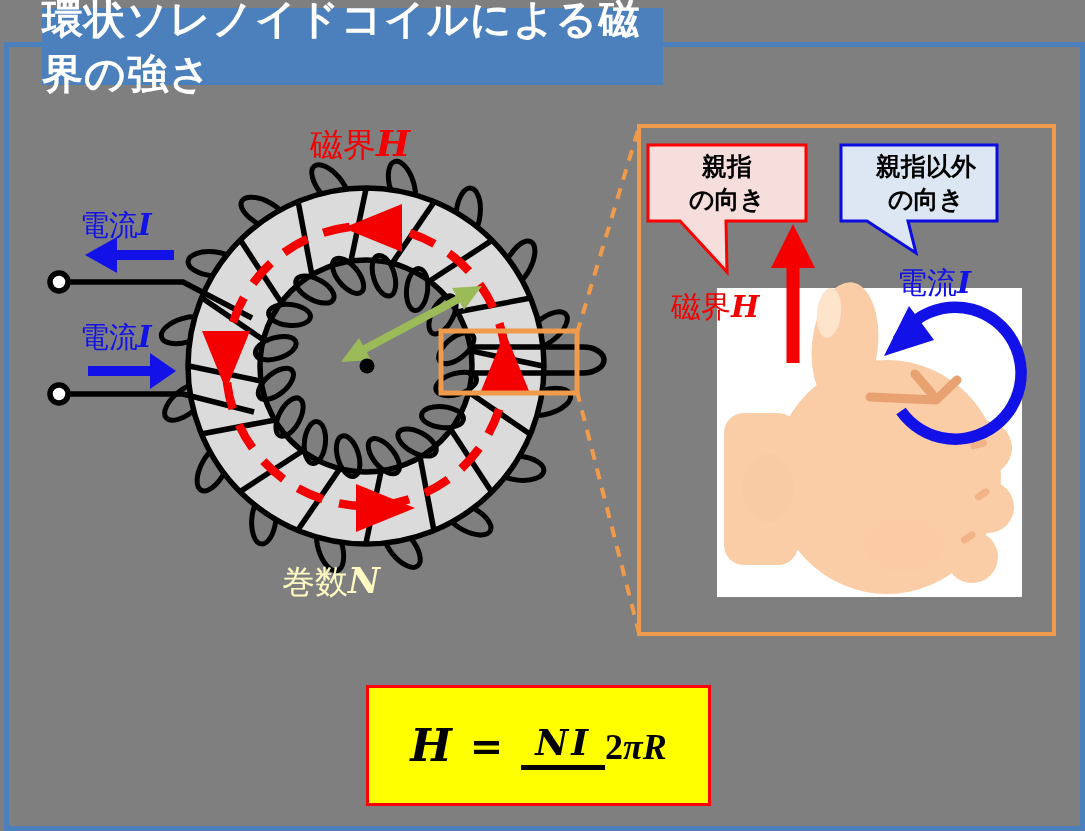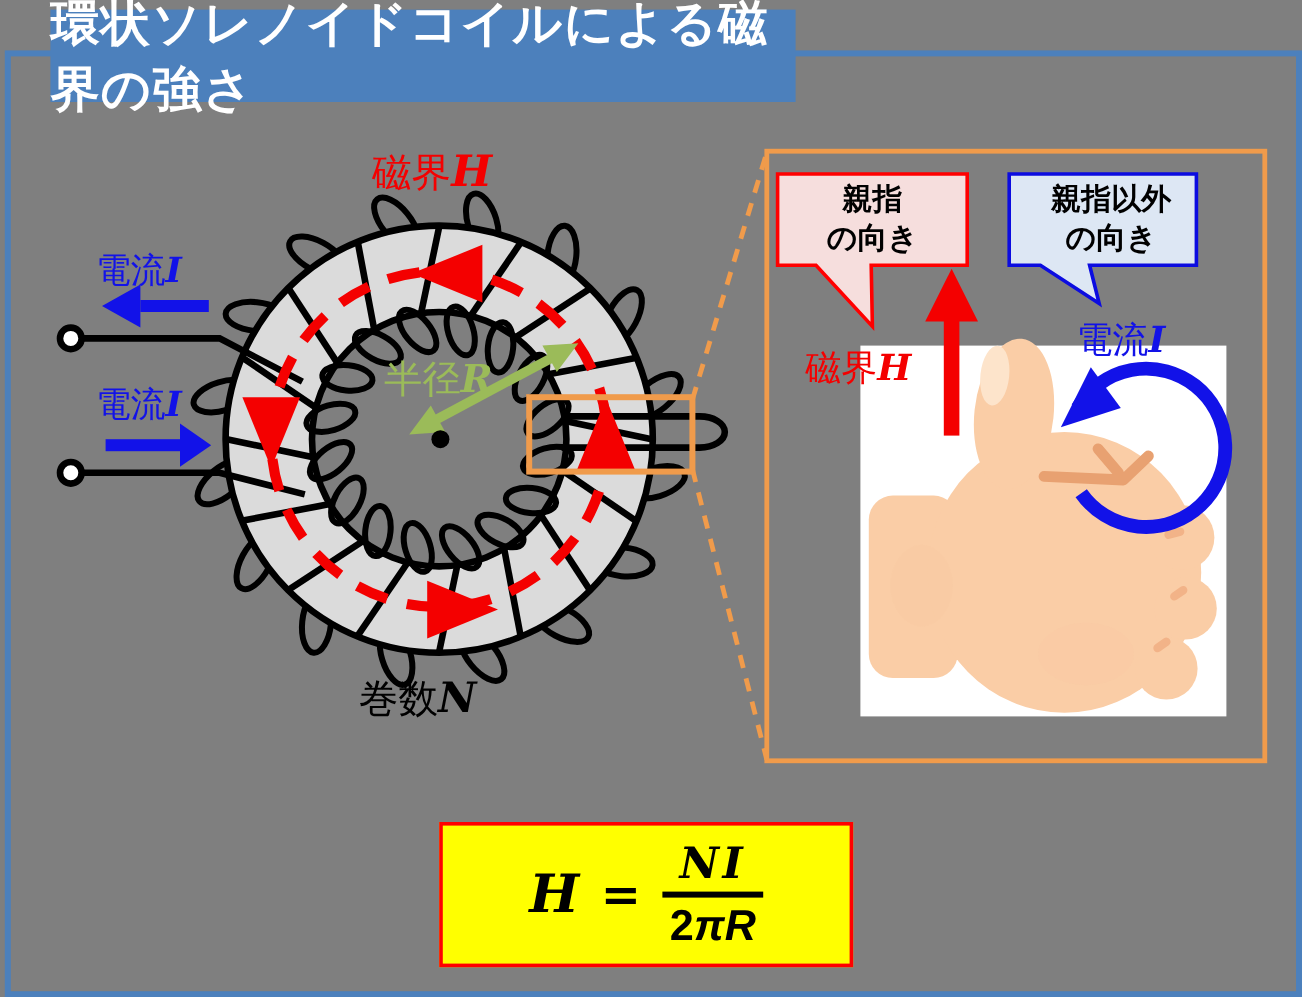--- a/index.html
+++ b/index.html
@@ -17,33 +17,33 @@
   #inset-box{position:absolute;left:637px;top:124px;width:419px;height:512px;border:4px solid var(--highlight-orange);box-sizing:border-box;z-index:1;}
   svg#draw{position:absolute;left:0;top:0;z-index:2;}
   .lbl{position:absolute;z-index:4;white-space:nowrap;font-weight:bold;}
   .jp{font-family:"Liberation Sans",sans-serif;font-weight:normal;}
   .var{font-family:"DejaVu Serif",serif;font-style:italic;font-weight:bold;}
   #coil-field-label{left:310px;top:122px;font-size:33px;color:var(--field-red);}
   #coil-field-label .var{font-size:36px;}
   #coil-current-top{left:80px;top:206px;font-size:29px;color:var(--current-blue);}
   #coil-current-bottom{left:80px;top:318px;font-size:29px;color:var(--current-blue);}
   #radius-label{left:320px;top:295px;font-size:32px;color:var(--radius-green);}
-  #turns-label{left:299px;top:560px;font-size:33px;color:#000000;}
+  #turns-label{left:282px;top:560px;font-size:33px;color:#fef9c3;}
   #turns-label .var{font-size:35px;}
   #inset-field-label{left:671px;top:287px;font-size:30px;color:var(--field-red);}
   #inset-current-label{left:897px;top:263px;font-size:30px;color:var(--current-blue);}
   .bubble-text{position:absolute;z-index:4;text-align:center;font-weight:bold;color:#000;font-size:25px;line-height:33px;}
   #thumb-bubble-text{left:648px;top:150px;width:158px;}
   #fingers-bubble-text{left:841px;top:150px;width:170px;}
   #formula-box{position:absolute;left:366px;top:685px;width:345px;height:121px;background:var(--formula-bg);border:3px solid #FF0000;box-sizing:border-box;z-index:4;display:flex;align-items:center;justify-content:center;gap:18px;color:#000;}
   #formula-box .lhs{font-family:"DejaVu Serif",serif;font-style:italic;font-weight:bold;font-size:44px;}
   #formula-box .eq{font-family:"DejaVu Serif",serif;font-weight:bold;font-size:40px;}
-  .frac{display:flex;flex-direction:column;align-items:center;}
+  .frac{display:flex;flex-direction:row;align-items:center;}
   .frac .num{font-family:"DejaVu Serif",serif;font-style:italic;font-weight:bold;font-size:36px;letter-spacing:3px;padding:0 14px 2px 14px;border-bottom:5px solid #000;}
-  .frac .den{font-family:Liberation Sans, sans-serif;font-weight:bold;font-size:36px;padding-top:2px;}
+  .frac .den{font-family:Liberation Serif, serif;font-weight:bold;font-size:36px;padding-top:2px;}
   .frac .den .it{font-style:italic;}
   
   .winding-line{stroke:var(--outline);stroke-width:5.5;}
   .bump{fill:none;stroke:var(--outline);stroke-width:5;}
   .red-fill{fill:var(--field-red);}
   .blue-fill{fill:var(--current-blue);}
   .skin{fill:var(--skin);}
 </style>
 </head>
 <body>
@@ -177,23 +177,20 @@
 
   <div class="lbl" id="coil-field-label">
     <span class="jp">磁界</span><span class="var">H</span>
   </div>
   <div class="lbl" id="coil-current-top">
     <span class="jp">電流</span><span class="var">I</span>
   </div>
   <div class="lbl" id="coil-current-bottom">
     <span class="jp">電流</span><span class="var">I</span>
   </div>
-  <div class="lbl" id="radius-label">
-    <span class="jp">半径</span><span class="var">R</span>
-  </div>
   <div class="lbl" id="turns-label">
     <span class="jp">巻数</span><span class="var">N</span>
   </div>
 
   <div class="bubble-text" id="thumb-bubble-text">
     <div>親指</div>
     <div>の向き</div>
   </div>
   <div class="bubble-text" id="fingers-bubble-text">
     <div>親指以外</div>

